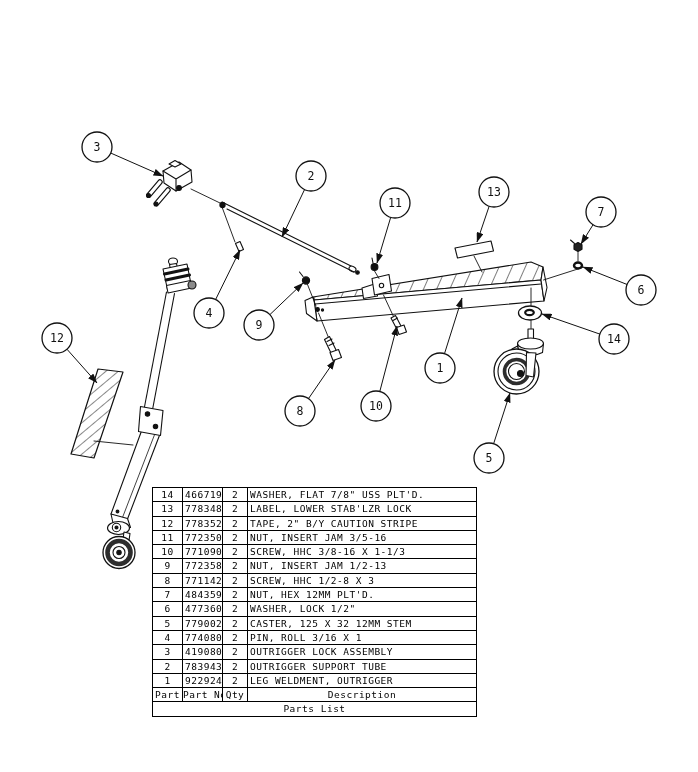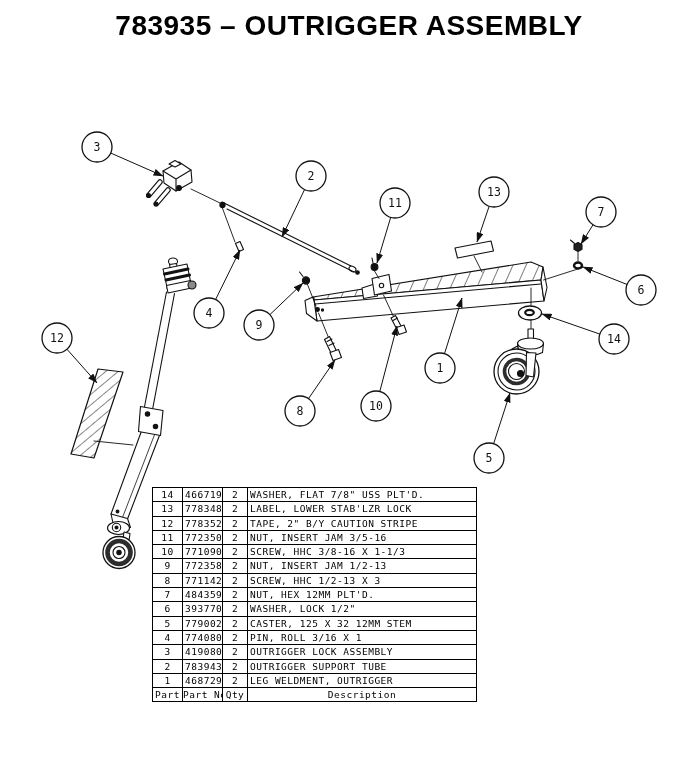--- a/index.html
+++ b/index.html
@@ -15,21 +15,20 @@
   table.parts td{border:1px solid #000;font-family:"DejaVu Sans Mono",monospace;
                  font-size:9.5px;letter-spacing:.5px;height:13.3px;line-height:13.3px;
                  padding:0 0 0 2px;white-space:nowrap;overflow:hidden;color:#000;}
   table.parts td.c{text-align:center;padding:0;}
 </style>
 </head>
 <body>
 
 <div class="page">
 
-  <div class="title">783935 – OUTRIGGER ASSEMBLY</div>
 
   <svg class="diagram" width="698" height="772" viewBox="0 0 698 772">
     <defs>
       <pattern id="hatchBeam" width="12" height="12" patternUnits="userSpaceOnUse" patternTransform="rotate(24)">
         <line x1="0" y1="0" x2="0" y2="12" stroke="#111" stroke-width="1.1"></line>
       </pattern>
       <pattern id="hatchPlate" width="8" height="8" patternUnits="userSpaceOnUse" patternTransform="rotate(50)">
         <line x1="0" y1="0" x2="0" y2="8" stroke="#111" stroke-width="1"></line>
       </pattern>
       <marker id="arrowhead" markerWidth="10" markerHeight="7" refX="9.5" refY="3.5" orient="auto">
@@ -291,31 +290,31 @@
         <tr>
           <td class="c">9</td>
           <td>772358</td>
           <td class="c">2</td>
           <td>NUT, INSERT JAM 1/2-13</td>
         </tr>
         <tr>
           <td class="c">8</td>
           <td>771142</td>
           <td class="c">2</td>
-          <td>SCREW, HHC 1/2-13 X 3</td>
+          <td>SCREW, HHC 1/2-8 X 3</td>
         </tr>
         <tr>
           <td class="c">7</td>
           <td>484359</td>
           <td class="c">2</td>
           <td>NUT, HEX 12MM PLT'D.</td>
         </tr>
         <tr>
           <td class="c">6</td>
-          <td>393770</td>
+          <td>477360</td>
           <td class="c">2</td>
           <td>WASHER, LOCK 1/2"</td>
         </tr>
         <tr>
           <td class="c">5</td>
           <td>779002</td>
           <td class="c">2</td>
           <td>CASTER, 125 X 32 12MM STEM</td>
         </tr>
         <tr>
@@ -331,26 +330,29 @@
           <td>OUTRIGGER LOCK ASSEMBLY</td>
         </tr>
         <tr>
           <td class="c">2</td>
           <td>783943</td>
           <td class="c">2</td>
           <td>OUTRIGGER SUPPORT TUBE</td>
         </tr>
         <tr>
           <td class="c">1</td>
-          <td>468729</td>
+          <td>922924</td>
           <td class="c">2</td>
           <td>LEG WELDMENT, OUTRIGGER</td>
         </tr>
         <tr>
           <td class="c">Part</td>
           <td class="c">Part No.</td>
           <td class="c">Qty</td>
           <td class="c">Description</td>
         </tr>
+        <tr>
+          <td colspan="4" class="c">Parts List</td>
+        </tr>
       </tbody>
   </table>
 
 </div>
 
 </body></html>

